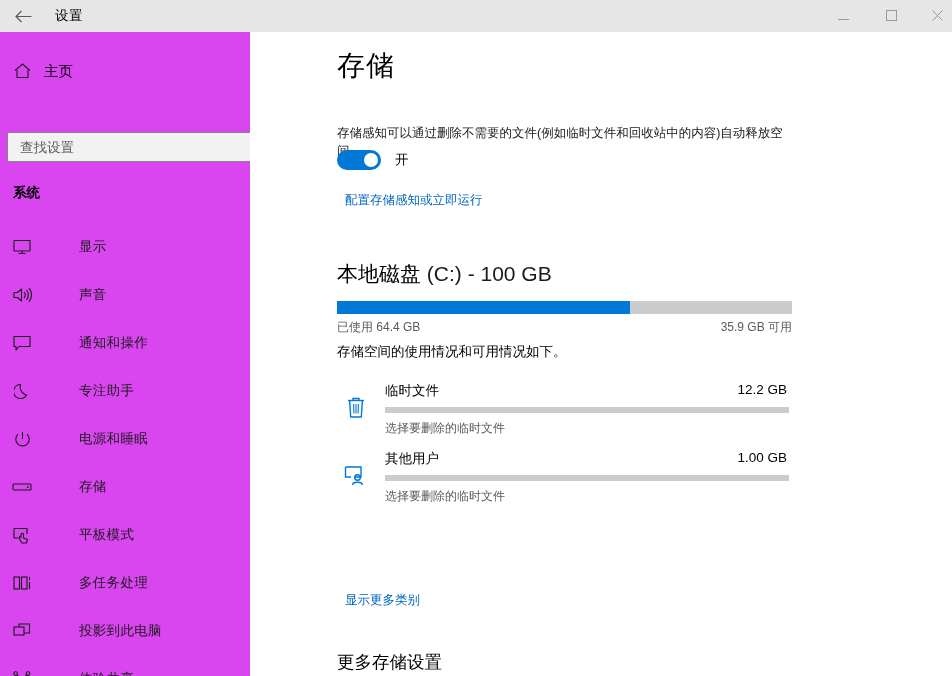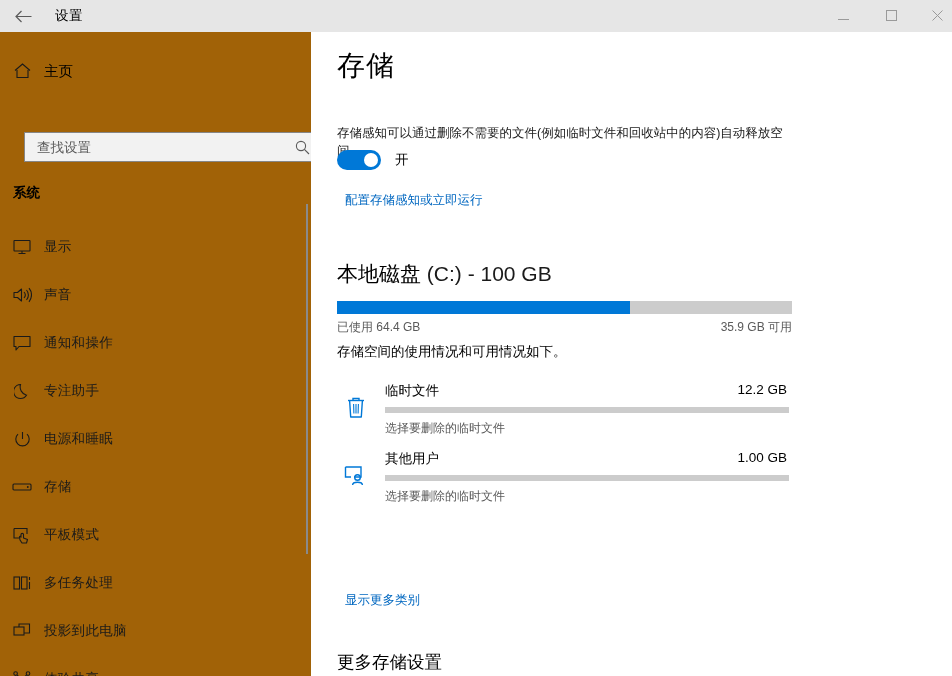--- a/index.html
+++ b/index.html
@@ -31,33 +31,33 @@
     position: absolute; top: 0; width: 46px; height: 32px;
     display: flex; align-items: center; justify-content: center;
     cursor: default;
   }
   #win-min { left: 820px; }
   #win-max { left: 868px; }
   #win-close { left: 914px; }
 
   
   #sidebar {
-    position: absolute; left: 0; top: 32px; width: 311px; height: 644px;
-    background: #a16207;
+    position: absolute; left: 0; top: 32px; width: 250px; height: 644px;
+    background: #d946ef;
     overflow: hidden;
   }
   #home-row {
     position: absolute; left: 0; top: 22px; width: 290px; height: 34px;
     display: flex; align-items: center; cursor: pointer;
   }
   #home-row .ico { width: 44px; display: flex; justify-content: center; align-items: center; }
   #home-row .lbl { font-size: 14.5px; color: #000; }
 
   #search-wrap {
-    position: absolute; left: 24px; top: 100px; width: 296px; height: 30px;
+    position: absolute; left: 7px; top: 100px; width: 296px; height: 30px;
     background: #f2f2f2; border: 1px solid #868686;
     display: flex; align-items: center; cursor: text;
   }
   #search-input {
     flex: 1; border: none; outline: none; background: transparent;
     font-family: inherit; font-size: 13.5px; color: #333;
     padding: 0 8px 0 12px; height: 100%;
   }
   #search-input::placeholder { color: #5a5a5a; opacity: 1; }
   #search-icon-btn {
@@ -66,21 +66,21 @@
   }
 
   #group-title {
     position: absolute; left: 13px; top: 152px;
     font-size: 13.5px; font-weight: bold; color: #000;
   }
 
   #navlist { position: absolute; left: 0; top: 191px; width: 300px; }
   .nav-item {
     position: relative; height: 48px; width: 300px;
-    display: flex; align-items: center; cursor: pointer;
+    display: flex; align-items: center; cursor: pointer; gap: 35px;
   }
   .nav-item .ico {
     width: 44px; min-width: 44px;
     display: flex; align-items: center; justify-content: center;
     color: #1a1a1a;
   }
   .nav-item .lbl { font-size: 13.5px; color: #1a1a1a; letter-spacing: .3px; }
 
   #sb-track {
     position: absolute; left: 303px; top: 0; width: 8px; height: 644px;

